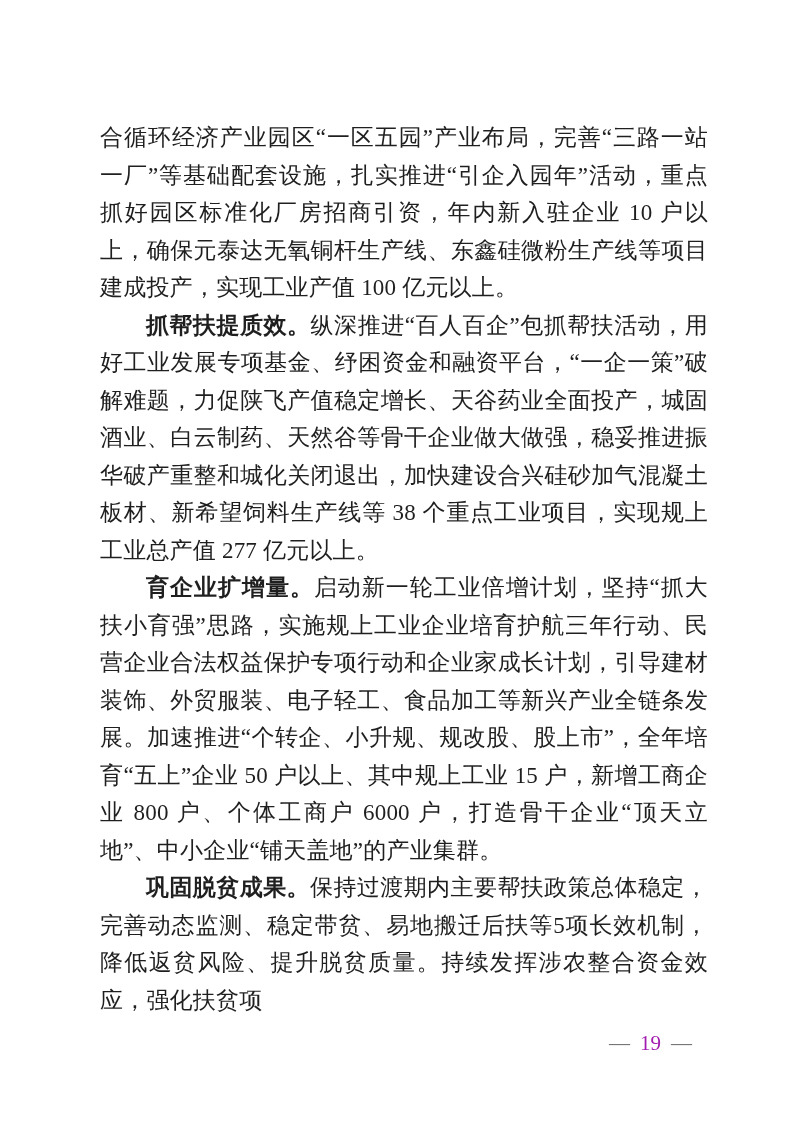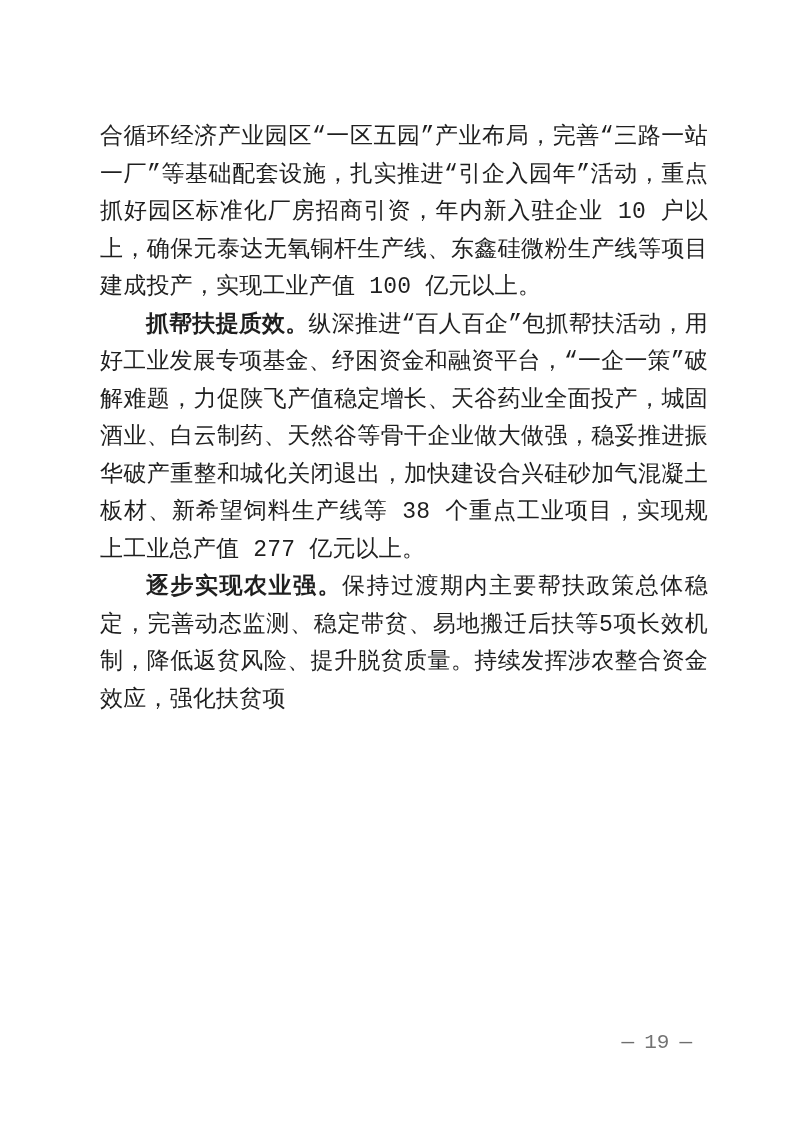--- a/index.html
+++ b/index.html
@@ -6,21 +6,21 @@
     margin: 0;
     padding: 0;
     background: #ffffff;
   }
   .page {
     position: relative;
     width: 793px;
     height: 1122px;
     background: var(--page-bg, #ffffff);
     overflow: hidden;
-    font-family: Liberation Mono, monospace;
+    font-family: Liberation Serif, serif;
   }
   .text-block {
     position: absolute;
     left: 100px;
     top: 119px;
     width: 608px;
     font-size: 23px;
     line-height: 37.5px;
     text-align: justify;
     color: var(--text-color, #1f1f1f);
@@ -45,37 +45,38 @@
     align-items: center;
     gap: 10px;
     font-size: 21px;
     line-height: 24px;
     color: var(--text-color, #1f1f1f);
   }
   .page-footer .dash {
     color: var(--dash-color, #6e6e6e);
   }
   .page-footer .num {
-    color: #737373;
+    color: #a21caf;
   }
 </style>
 </head>
 <body>
 
 <div class="page">
 
   <div class="text-block">
 
     <p class="no-indent"><span class="lead"></span><span>合循环经济产业园区“一区五园”产业布局，完善“三路一站一厂”等基础配套设施，扎实推进“引企入园年”活动，重点抓好园区标准化厂房招商引资，年内新入驻企业 10 户以上，确保元泰达无氧铜杆生产线、东鑫硅微粉生产线等项目建成投产，实现工业产值 100 亿元以上。</span></p>
 
     <p><span class="lead">抓帮扶提质效。</span><span>纵深推进“百人百企”包抓帮扶活动，用好工业发展专项基金、纾困资金和融资平台，“一企一策”破解难题，力促陕飞产值稳定增长、天谷药业全面投产，城固酒业、白云制药、天然谷等骨干企业做大做强，稳妥推进振华破产重整和城化关闭退出，加快建设合兴硅砂加气混凝土板材、新希望饲料生产线等 38 个重点工业项目，实现规上工业总产值 277 亿元以上。</span></p>
 
+    <p><span class="lead">育企业扩增量。</span><span>启动新一轮工业倍增计划，坚持“抓大扶小育强”思路，实施规上工业企业培育护航三年行动、民营企业合法权益保护专项行动和企业家成长计划，引导建材装饰、外贸服装、电子轻工、食品加工等新兴产业全链条发展。加速推进“个转企、小升规、规改股、股上市”，全年培育“五上”企业 50 户以上、其中规上工业 15 户，新增工商企业 800 户、个体工商户 6000 户，打造骨干企业“顶天立地”、中小企业“铺天盖地”的产业集群。</span></p>
 
 
-    <p><span class="lead">逐步实现农业强。</span><span>保持过渡期内主要帮扶政策总体稳定，完善动态监测、稳定带贫、易地搬迁后扶等5项长效机制，降低返贫风险、提升脱贫质量。持续发挥涉农整合资金效应，强化扶贫项</span></p>
+    <p><span class="lead">巩固脱贫成果。</span><span>保持过渡期内主要帮扶政策总体稳定，完善动态监测、稳定带贫、易地搬迁后扶等5项长效机制，降低返贫风险、提升脱贫质量。持续发挥涉农整合资金效应，强化扶贫项</span></p>
 
   </div>
 
   <div class="page-footer">
     <span class="dash">—</span>
     <span class="num">19</span>
     <span class="dash">—</span>
   </div>
 
 </div>

